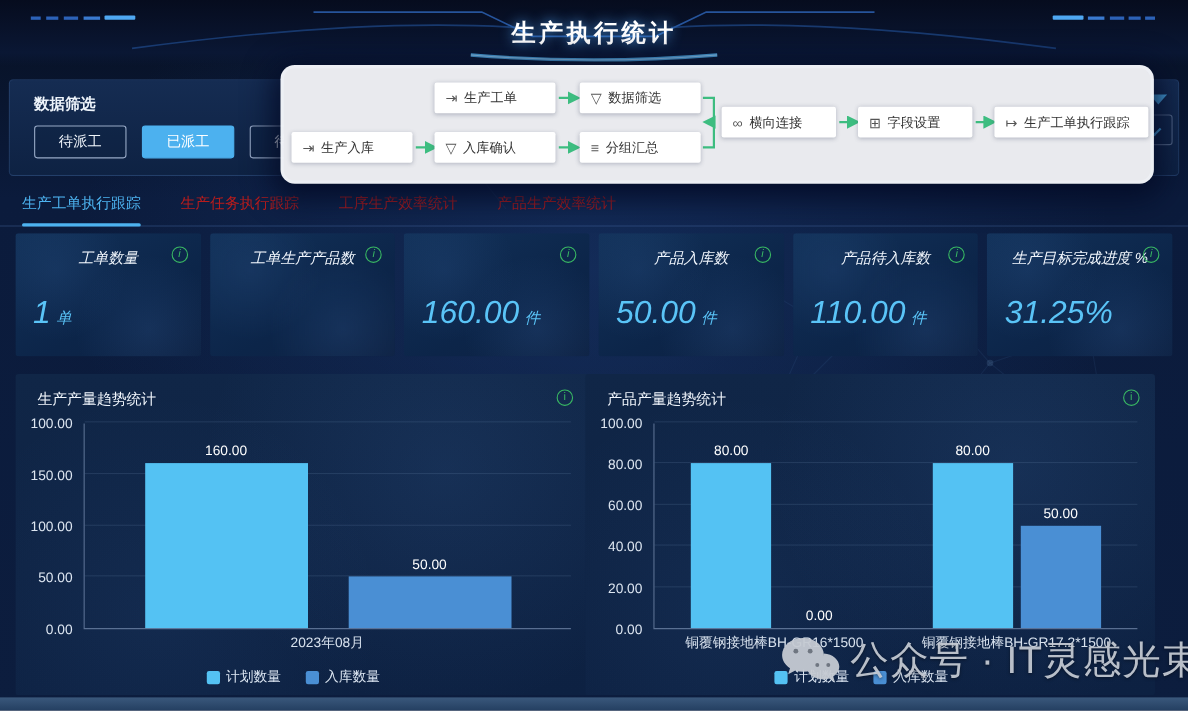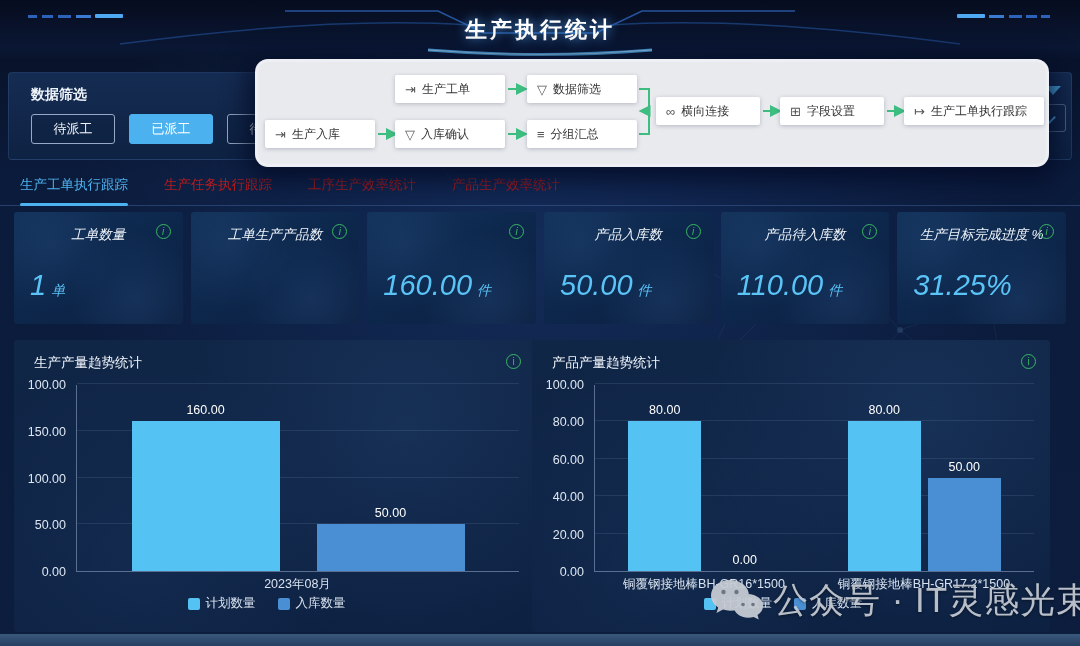--- a/index.html
+++ b/index.html
@@ -102,21 +102,21 @@
   .bar-group { flex:1; display:flex; justify-content:center; align-items:flex-end; }
   .chart-0 .bar-group { gap:37px; }
   .chart-1 .bar-group { gap:7px; }
   .bar { position:relative; }
   .chart-0 .bar { width:148px; }
   .chart-1 .bar { width:73px; }
   .bar-label { position:absolute; top:-18px; left:50%; transform:translateX(-50%);
     font-size:12.5px; color:#ffffff; white-space:nowrap; }
   .x-labels { display:flex; margin-top:4px;justify-content:center; }
   .x-label { flex:1; text-align:center; font-size:12.5px; color:#d8e2ee; white-space:nowrap; }
-  .legend { display:flex; justify-content:center; gap:22px; margin-top:2px; }
+  .legend { display:flex; justify-content:center; gap:22px; margin-top:14px; }
   .legend-item { display:flex; align-items:center; gap:6px; font-size:12.5px; color:#dbe5f1; cursor:pointer; }
   .legend-swatch { width:12px; height:12px; border-radius:2px; display:inline-block; }
 
   
   .watermark { position:absolute; left:710px; top:577px; display:flex; align-items:center;
     gap:9px; z-index:9; pointer-events:none; }
   .wm-text { font-size:35px; color:rgba(200,205,214,.92); letter-spacing:1px;
     text-shadow:0 1px 3px rgba(0,0,0,.45); white-space:nowrap; }
   .bottom-bar { position:absolute; left:0; right:0; bottom:0; height:12px; z-index:2;
     background:linear-gradient(180deg,#3a587c,#243f61); }

